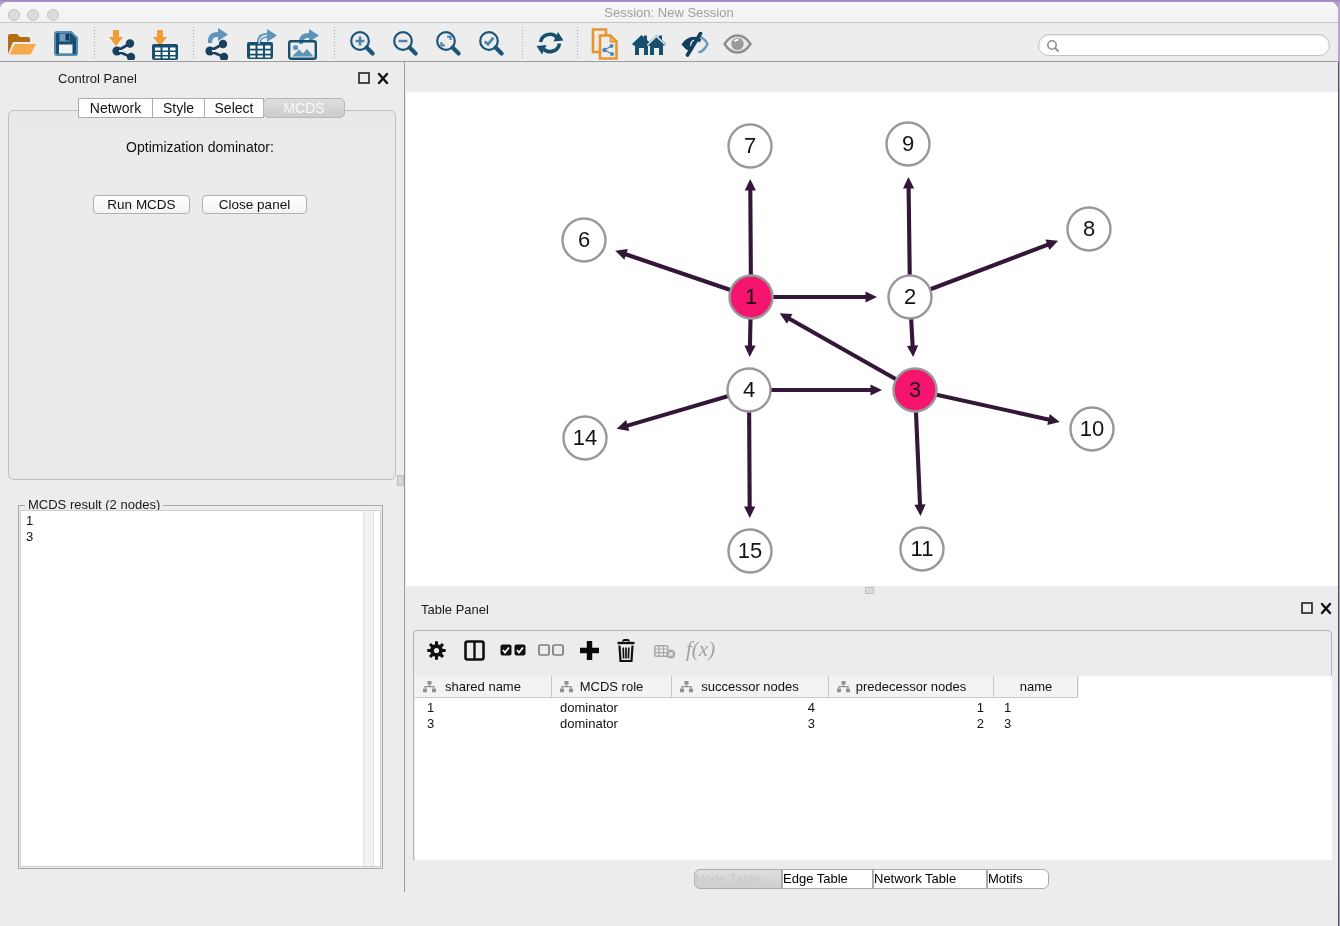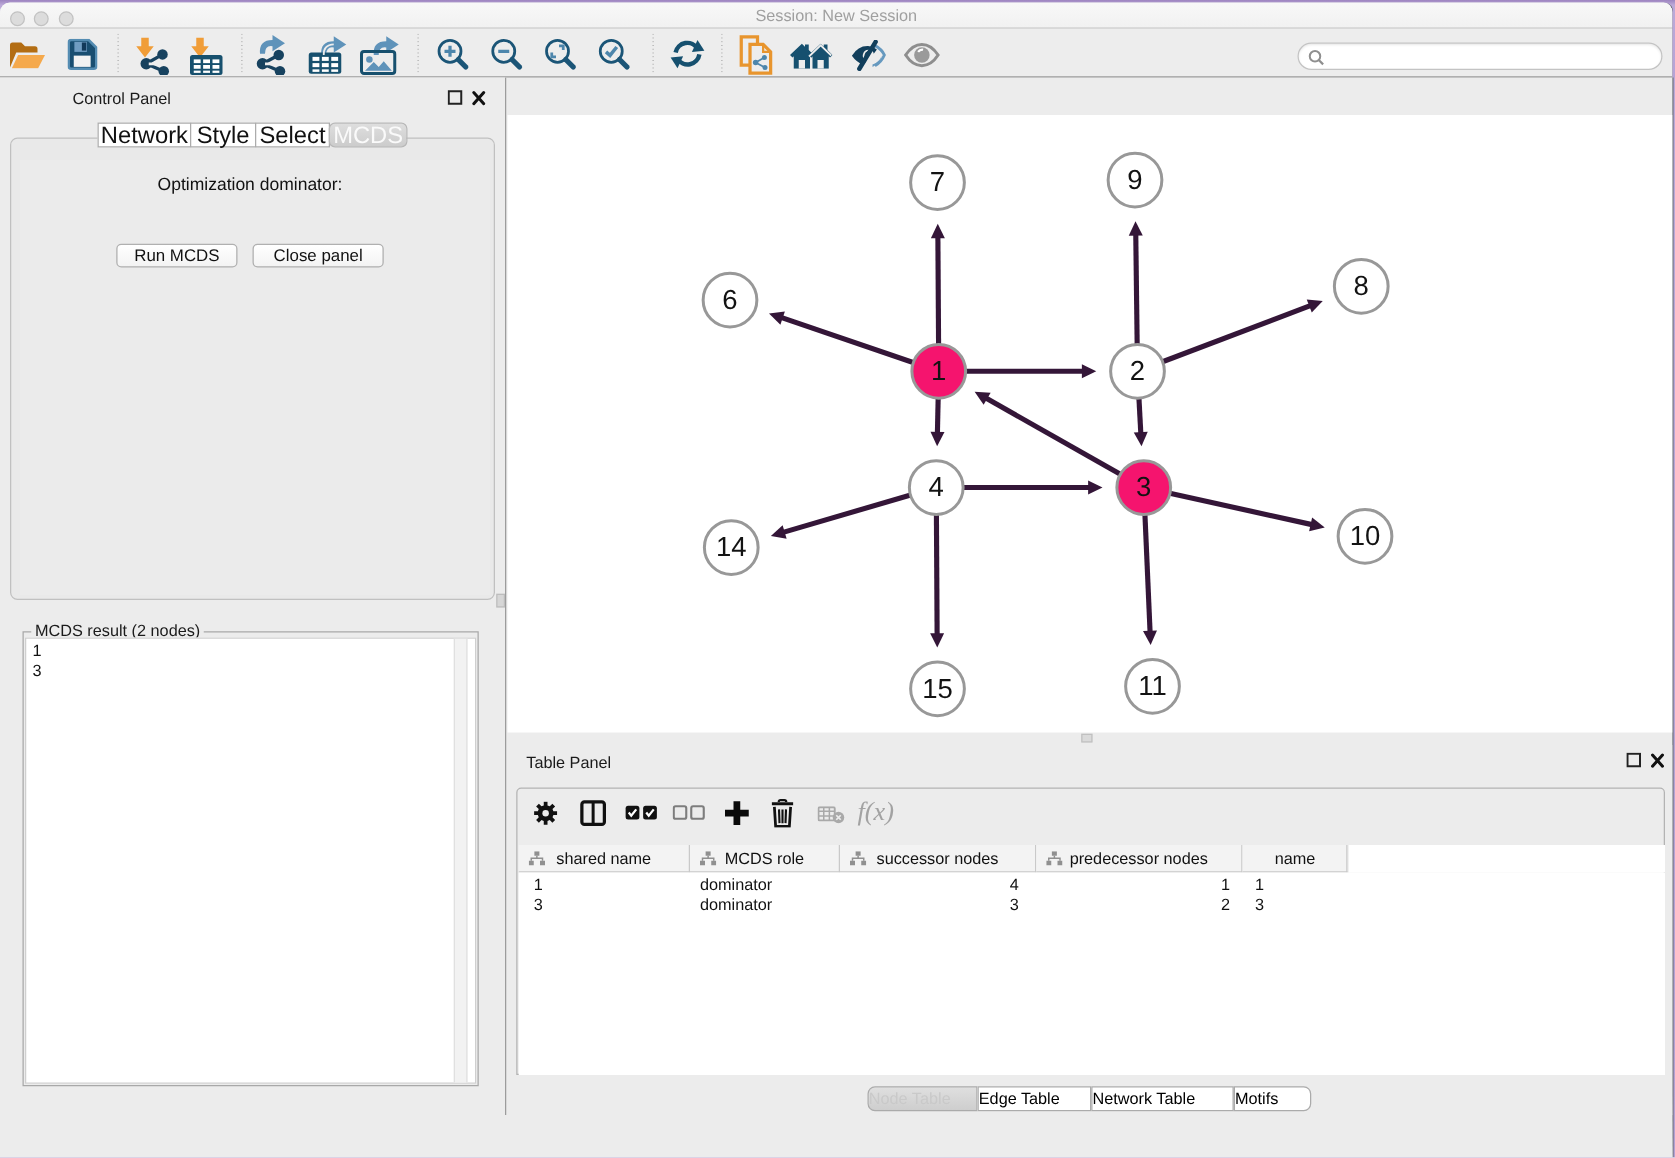--- a/index.html
+++ b/index.html
@@ -11,21 +11,21 @@
 .tl { position:absolute; top:7px; width:12px; height:12px; border-radius:50%; background:#dcdcdc; border:1px solid #c2c2c2; }
 .titletext { position:absolute; top:3px; left:0; width:100%; text-align:center; font-size:13px; color:#9f9f9f; }
 
 .toolbar { position:absolute; left:0; top:21px; width:1338px; height:39px; background:#ededed; border-bottom:1px solid #9c9c9c; }
 .tbi { position:absolute; top:5px; }
 .tbsep { position:absolute; top:4px; width:1px; height:31px; background-image:linear-gradient(#aaa 1px, transparent 1px); background-size:1px 3px; }
 .search { position:absolute; left:1038px; top:11px; width:292px; height:22px; background:#fff; border:1px solid #c3c3c3; border-radius:12px; box-shadow:inset 0 1px 2px #00000018; }
 
 .cpanel { position:absolute; left:0; top:60px; width:405px; height:830px; background:#ececec; border-right:1px solid #9c9c9c; }
 .phead { font-size:13px; color:#1b1b1b; }
-.tab { position:absolute; top:0; height:20px; background:#fff; border:1px solid #acacac; font-size:19px; text-align:center; line-height:19px; color:#111; z-index:3; }
+.tab { position:absolute; top:0; height:20px; background:#fff; border:1px solid #acacac; font-size:14px; text-align:center; line-height:19px; color:#111; z-index:3; }
 .tabpane { position:absolute; left:8px; top:48px; width:388px; height:370px; background:#e9e9e9; border:1px solid #c0c0c0; border-radius:6px; }
 .tabpane .inner { position:absolute; left:7px; top:17px; right:3px; bottom:3px; background:#ebebeb; }
 .combo { position:absolute; left:44px; top:100px; width:311px; height:20px; background:#fff; border:1px solid #b0b0b0; border-radius:4px; font-size:13.5px; line-height:18px; padding-left:12px; color:#111; }
 .btn { position:absolute; top:133px; height:19px; background:linear-gradient(#ffffff,#f3f3f3); border:1px solid #b0b0b0; border-radius:4px; font-size:13.5px; text-align:center; line-height:18px; color:#111; }
 .grp { position:absolute; left:18px; top:443px; width:365px; height:364px; border:1px solid #a8a8a8; }
 .grplabel { position:absolute; left:6px; top:-9px; background:#ececec; padding:0 3px; font-size:13px; color:#1b1b1b; }
 .grpbox { position:absolute; left:1px; top:4px; right:1px; bottom:1px; background:#fff; border:1px solid #cfcfcf; font-size:13px; color:#111; }
 
 .npanel { position:absolute; left:406px; top:60px; width:932px; height:830px; }
 .ntitle { position:absolute; left:0; top:0; width:932px; height:30px; background:linear-gradient(#f9f9f9,#d3d3d3); border-bottom:1px solid #a2a2a2; border-top:1px solid #fdfdfd; }
@@ -200,21 +200,21 @@
   </div>
   <div class="cpanel">
     <div class="phead" style="position:absolute;left:14px;top:9px;margin-left:44px;">Control Panel</div>
     <svg style="position:absolute;left:358px;top:10px;" width="32" height="13" viewBox="0 0 32 13">
       <rect x="1" y="1" width="10" height="10" fill="none" stroke="#222" stroke-width="1.6"></rect>
       <path d="M21 2 L29 11 M29 2 L21 11" stroke="#111" stroke-width="2.4" stroke-linecap="round"></path>
     </svg>
     <div class="tab" style="left:78px;width:75px;top:36px;">Network</div>
     <div class="tab" style="left:152px;width:53px;top:36px;">Style</div>
     <div class="tab" style="left:204px;width:60px;top:36px;">Select</div>
-    <div class="tab" style="left:263px;width:63px;top:36px;background:linear-gradient(#dedede,#cccccc);color:#fafafa;border-radius:5px;border-color:#b8b8b8;">MCDS</div>
+    <div class="tab" style="left:263px;width:82px;top:36px;background:linear-gradient(#dedede,#cccccc);color:#fafafa;border-radius:5px;border-color:#b8b8b8;">MCDS</div>
     <div class="tabpane">
         <div class="inner"></div>
       </div>
     <div style="position:absolute;left:0;top:77px;width:400px;text-align:center;font-size:14px;color:#111;">Optimization dominator:</div>
     <div class="btn" style="left:93px;width:97px;">Run MCDS</div>
     <div class="btn" style="left:202px;width:105px;">Close panel</div>
     <div class="grp">
       <div class="grplabel">MCDS result (2 nodes)</div>
       <div class="grpbox">
         <div style="position:absolute;left:5px;top:2px;">1</div>

